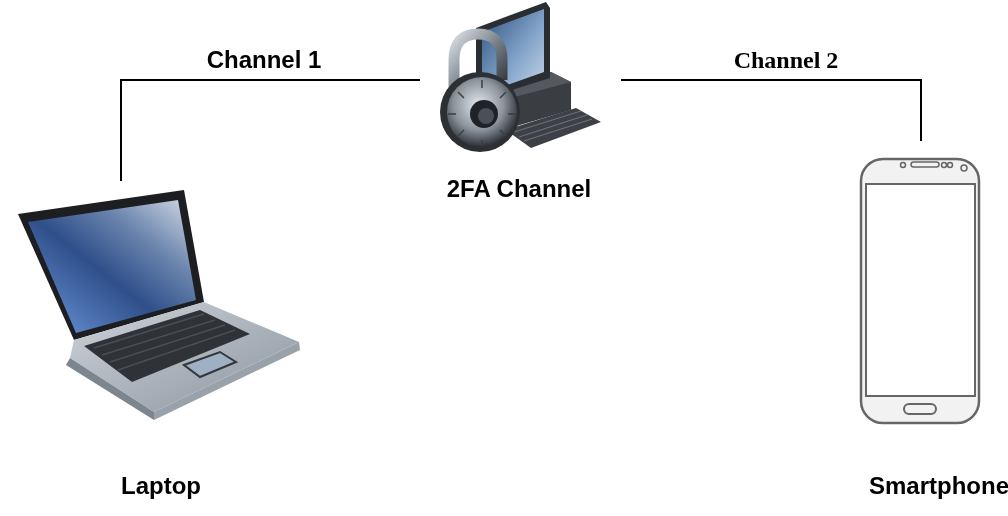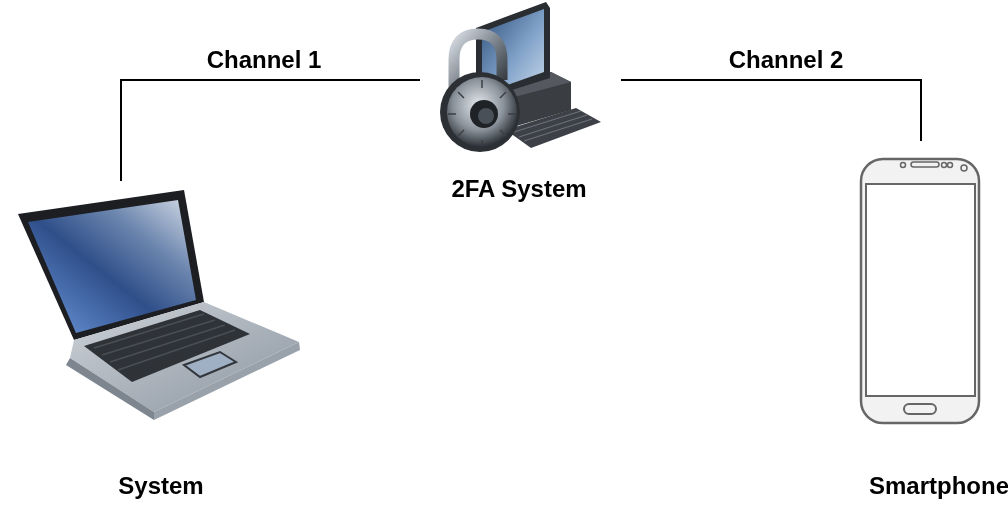--- a/index.html
+++ b/index.html
@@ -12,21 +12,21 @@
 </style>
 </head>
 <body>
 
 <svg class="layer" width="1008" height="516">
   <polyline points="121,181 121,80 420,80" fill="none" stroke="#000" stroke-width="2"></polyline>
   <polyline points="621,80 921,80 921,141" fill="none" stroke="#000" stroke-width="2"></polyline>
 </svg>
 
 <div class="label" style="left:264px; top:48px;">Channel 1</div>
-<div class="label" style="left:786px; top:48px;">Channel 2</div>
+<div class="label" style="left:786px; top:48px;font-family:Liberation Serif, serif;">Channel 2</div>
 
 <svg class="icon" style="left:436px; top:0px;" width="170" height="162" viewBox="0 0 170 162">
   <defs>
     <linearGradient id="scr" x1="0" y1="0" x2="1" y2="1">
       <stop offset="0" stop-color="#2d4f7a"></stop>
       <stop offset="0.55" stop-color="#7fa1c8"></stop>
       <stop offset="1" stop-color="#c9d8ea"></stop>
     </linearGradient>
     <linearGradient id="metal" x1="0" y1="0" x2="1" y2="1">
       <stop offset="0" stop-color="#d8dde3"></stop>
@@ -63,21 +63,21 @@
     <line x1="46" y1="80" x2="46" y2="88"></line>
     <line x1="70" y1="92" x2="64" y2="98"></line>
     <line x1="80" y1="114" x2="72" y2="114"></line>
     <line x1="22" y1="92" x2="28" y2="98"></line>
     <line x1="12" y1="114" x2="20" y2="114"></line>
     <line x1="22" y1="136" x2="28" y2="130"></line>
     <line x1="46" y1="146" x2="46" y2="140"></line>
     <line x1="70" y1="136" x2="64" y2="130"></line>
   </g>
 </svg>
-<div class="label" style="left:519px; top:177px;">2FA System</div>
+<div class="label" style="left:519px; top:177px;">2FA Channel</div>
 
 <svg class="icon" style="left:14px; top:190px;" width="292" height="232" viewBox="0 0 292 232">
   <defs>
     <linearGradient id="lscr" x1="0" y1="1" x2="1" y2="0">
       <stop offset="0" stop-color="#6f9be0"></stop>
       <stop offset="0.45" stop-color="#2f4f8a"></stop>
       <stop offset="0.7" stop-color="#6a84ad"></stop>
       <stop offset="1" stop-color="#d6dde8"></stop>
     </linearGradient>
     <linearGradient id="lbody" x1="0" y1="0" x2="1" y2="1">
@@ -96,21 +96,21 @@
   <polygon points="70,156 186,120 236,144 118,192" fill="#2f3338"></polygon>
   <g stroke="#4a4f56" stroke-width="1.4">
     <line x1="80" y1="158" x2="190" y2="124"></line>
     <line x1="88" y1="165" x2="201" y2="130"></line>
     <line x1="96" y1="172" x2="211" y2="135"></line>
     <line x1="104" y1="180" x2="221" y2="140"></line>
   </g>
 
   <polygon points="170,175 206,162 222,172 186,187" fill="#9fb0c4" stroke="#33373c" stroke-width="2"></polygon>
 </svg>
-<div class="label" style="left:161px; top:474px;">System</div>
+<div class="label" style="left:161px; top:474px;">Laptop</div>
 
 <svg class="icon" style="left:858px; top:156px;" width="124" height="270" viewBox="0 0 124 270">
   <rect x="3" y="3" width="118" height="264" rx="22" ry="22" fill="#f2f2f2" stroke="#666" stroke-width="2.5"></rect>
   <rect x="8" y="28" width="109" height="212" fill="#ffffff" stroke="#666" stroke-width="2"></rect>
   <circle cx="45" cy="9" r="2.5" fill="none" stroke="#666" stroke-width="1.5"></circle>
   <rect x="53" y="6" width="28" height="5" rx="2.5" fill="none" stroke="#666" stroke-width="1.5"></rect>
   <circle cx="86" cy="9" r="2.5" fill="none" stroke="#666" stroke-width="1.5"></circle>
   <circle cx="92" cy="9" r="2.5" fill="none" stroke="#666" stroke-width="1.5"></circle>
   <circle cx="106" cy="12" r="3" fill="none" stroke="#666" stroke-width="1.5"></circle>
   <rect x="46" y="248" width="32" height="10" rx="5" fill="none" stroke="#666" stroke-width="2"></rect>

